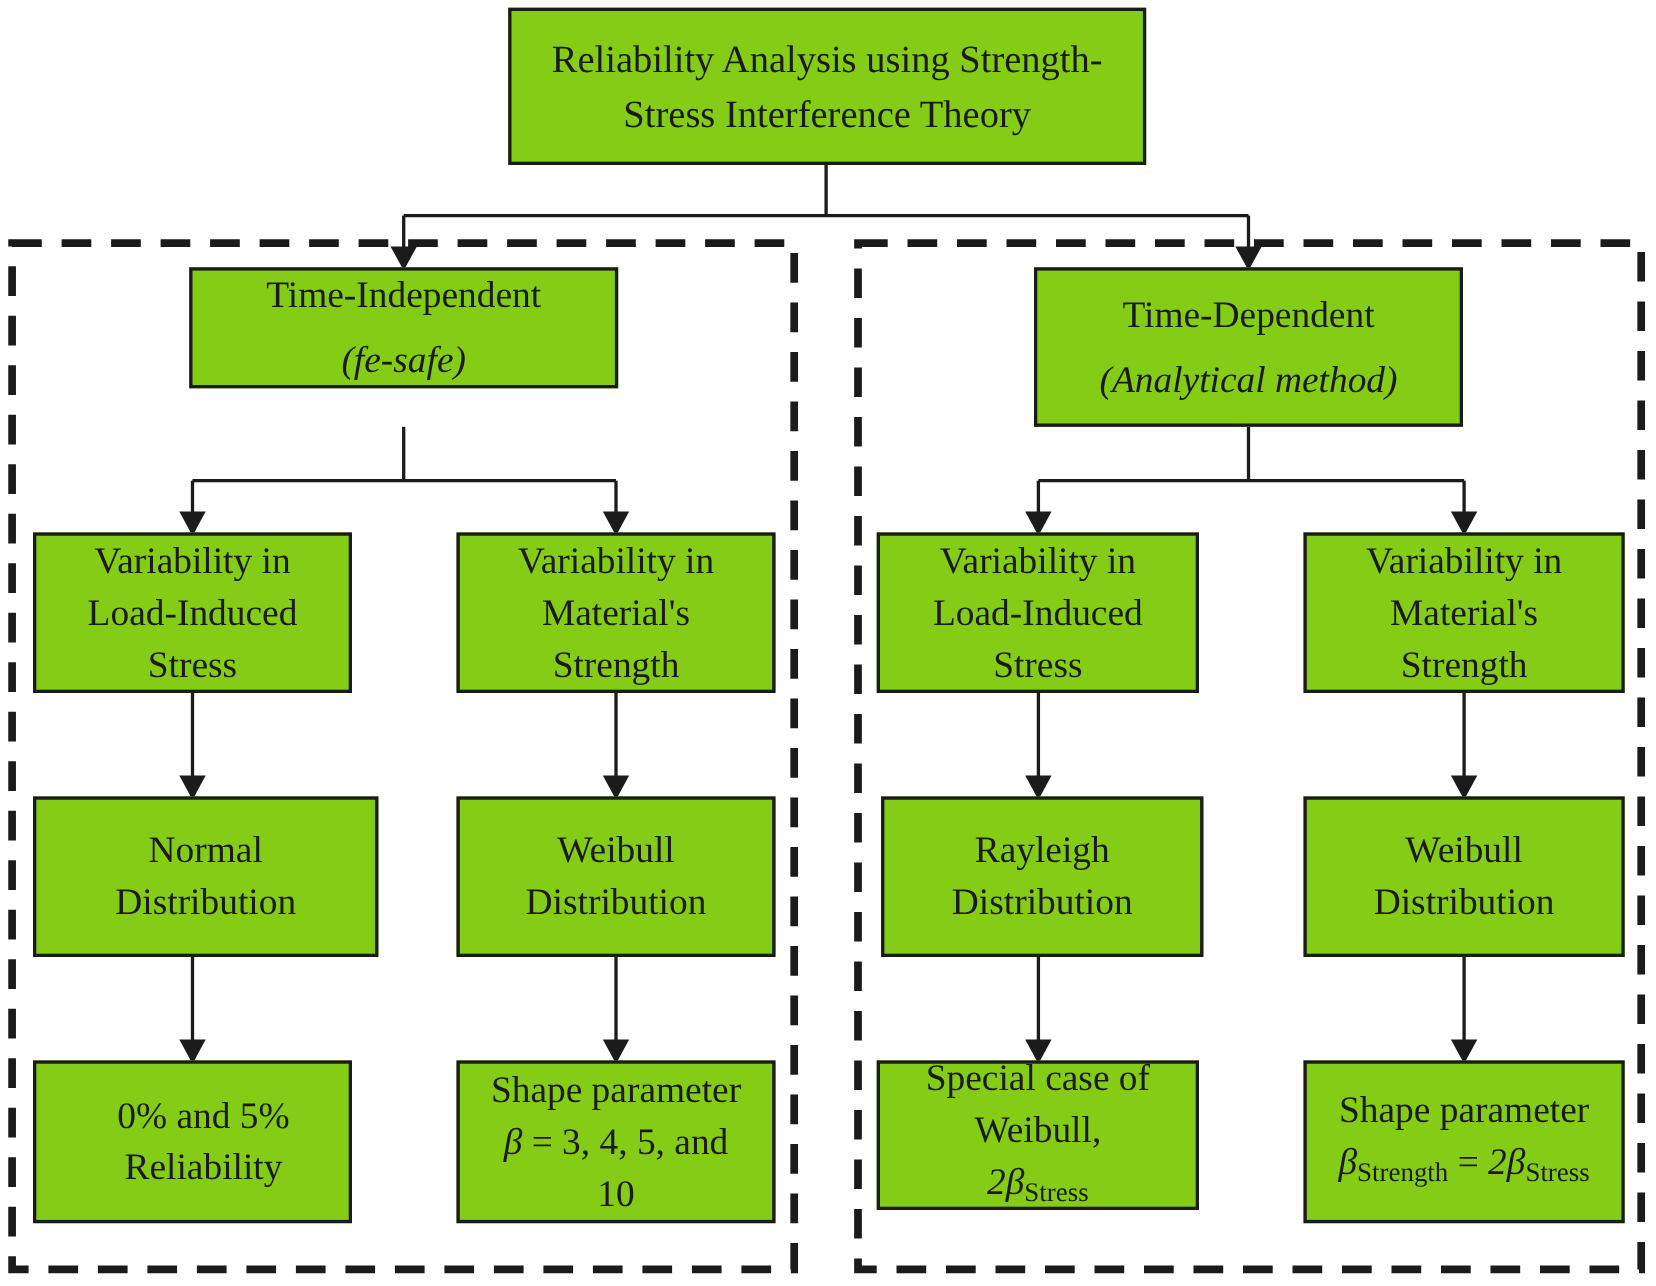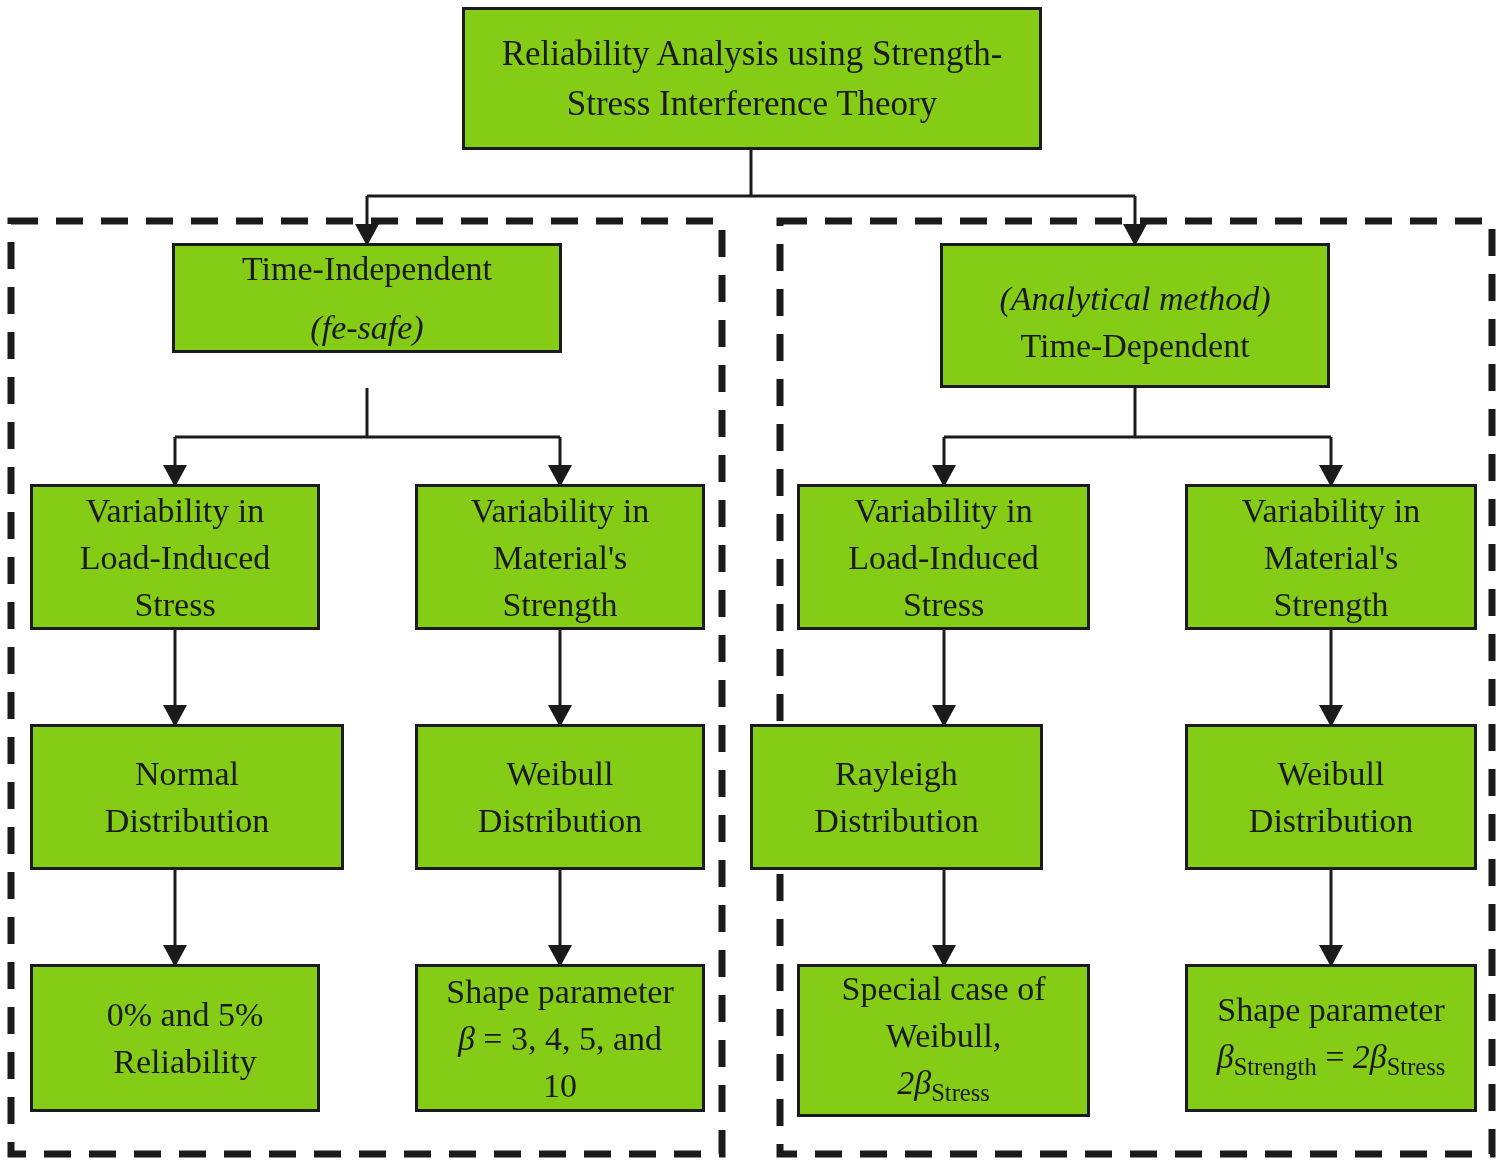--- a/index.html
+++ b/index.html
@@ -33,25 +33,25 @@
   
   #title-box        { left: 462px;  top: 7px;   width: 580px; height: 143px; }
   #left-header-box  { left: 172px;  top: 243px; width: 390px; height: 110px; }
   #right-header-box { left: 940px;  top: 243px; width: 390px; height: 145px; }
   #l-stress-var     { left: 30px;   top: 484px; width: 290px; height: 146px; }
   #l-strength-var   { left: 415px;  top: 484px; width: 290px; height: 146px; }
   #r-stress-var     { left: 797px;  top: 484px; width: 293px; height: 146px; }
   #r-strength-var   { left: 1185px; top: 484px; width: 292px; height: 146px; }
   #l-stress-dist    { left: 30px;   top: 724px; width: 314px; height: 146px; }
   #l-strength-dist  { left: 415px;  top: 724px; width: 290px; height: 146px; }
-  #r-stress-dist    { left: 750px;  top: 724px; width: 293px; height: 146px; }
+  #r-stress-dist    { left: 801px;  top: 724px; width: 293px; height: 146px; }
   #r-strength-dist  { left: 1185px; top: 724px; width: 292px; height: 146px; }
   #l-stress-result  { left: 30px;   top: 964px; width: 290px; height: 148px; padding-left: 20px; }
   #l-strength-result{ left: 415px;  top: 964px; width: 290px; height: 148px; }
-  #r-stress-result  { left: 797px;  top: 964px; width: 293px; height: 153px; text-align: center; }
+  #r-stress-result  { left: 797px;  top: 964px; width: 293px; height: 136px; text-align: center; }
   #r-strength-result{ left: 1185px; top: 964px; width: 292px; height: 148px; }
 </style>
 </head>
 <body>
 
 <div id="stage">
 
   <svg id="wires" width="1505" height="1169" viewBox="0 0 1505 1169">
 
     <g fill="none" stroke="#1b1b1b" stroke-width="7">
@@ -110,22 +110,22 @@
   <div class="box title-box" id="title-box">
     <div class="ln">Reliability Analysis using Strength-</div>
     <div class="ln">Stress Interference Theory</div>
   </div>
 
   <div class="box" id="left-header-box">
     <div class="ln">Time-Independent</div>
     <div class="ln it">(fe-safe)</div>
   </div>
   <div class="box" id="right-header-box">
+    <div class="ln">Time-Dependent</div>
     <div class="ln it">(Analytical method)</div>
-    <div class="ln">Time-Dependent</div>
   </div>
 
   <div class="box" id="l-stress-var">
     <div class="ln">Variability in</div>
     <div class="ln">Load-Induced</div>
     <div class="ln">Stress</div>
   </div>
   <div class="box" id="l-strength-var">
     <div class="ln">Variability in</div>
     <div class="ln">Material's</div>

